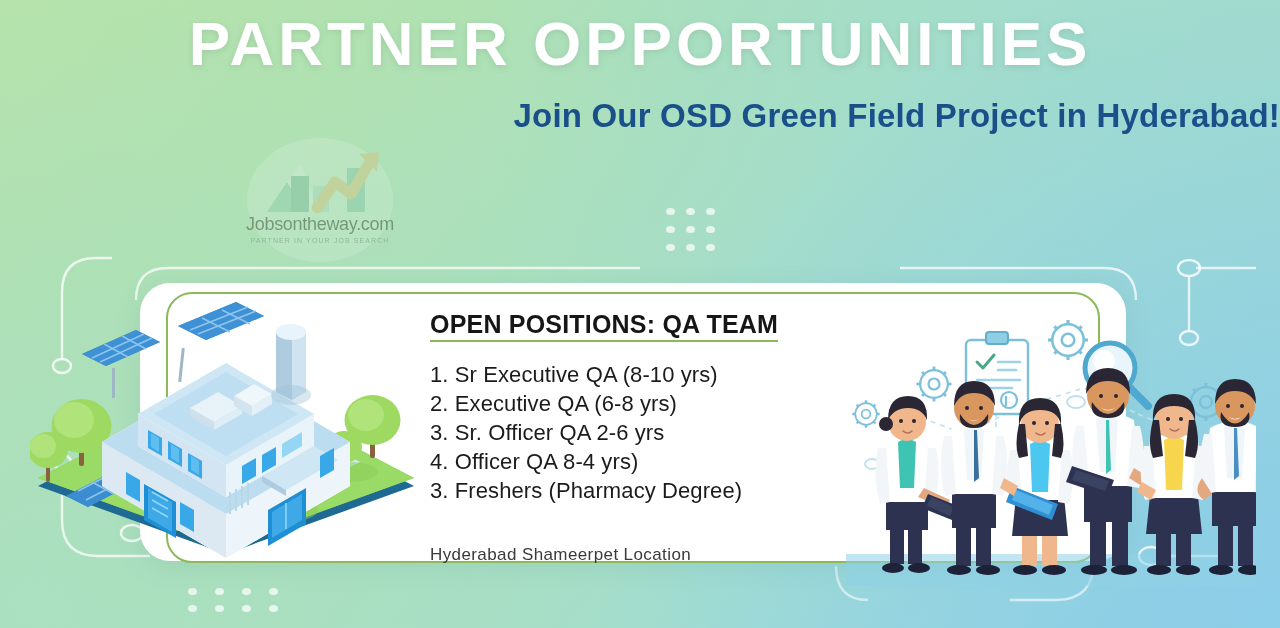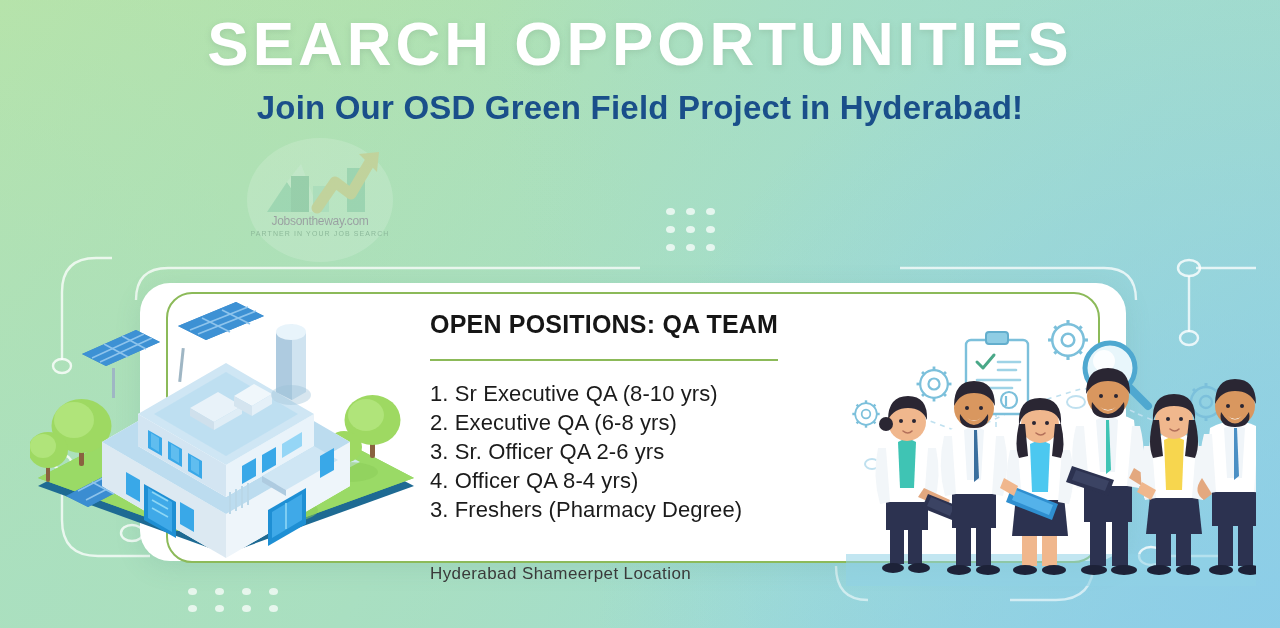--- a/index.html
+++ b/index.html
@@ -27,39 +27,40 @@
   #dots-bottom { left:188px; top:588px; grid-template-columns:repeat(4,9px); gap:10px 18px; }
 
   
   .header { position:absolute; left:0; right:0; top:12px; text-align:center; z-index:6; }
   .title {
     font-size:62px; font-weight:700; color:#ffffff;
     letter-spacing:4px; line-height:1.02;
     text-shadow:0 2px 6px rgba(120,160,130,0.30);
   }
   .subtitle {
-    margin-top:14px;
+    margin-top:22px;
     font-size:33px; font-weight:700; color:#1a4f8a;
     letter-spacing:0.2px;
+    text-align:right;
   }
 
   
   .watermark {
     position:absolute; left:231px; top:142px;
     width:178px; height:120px; z-index:5;
     opacity:0.33; text-align:center;
   }
   .wm-circle {
     position:absolute; left:16px; top:-4px;
     width:146px; height:124px; border-radius:50%;
     background:rgba(255,255,255,0.45);
   }
   .wm-art { position:relative; height:74px; }
   .wm-name {
-    position:relative; font-size:12px; color:#701a75;
+    position:relative; font-size:18px; color:#000000;
     letter-spacing:-0.3px; margin-top:-2px;
   }
   .wm-tag {
     position:relative; font-size:7px; color:#4a6a5e;
     letter-spacing:1.1px; margin-top:2px;
   }
 
   
   .card {
     position:absolute; left:140px; top:283px;
@@ -74,21 +75,21 @@
     border:2px solid #8cba59; border-radius:26px;
   }
 
   
   .content {
     position:absolute; left:430px; top:310px;
     width:430px; z-index:7;
   }
   .open-heading {
     font-size:25px; font-weight:700; color:#161616;
-    letter-spacing:0.2px; padding-bottom:20px;
+    letter-spacing:0.2px; padding-bottom:1px;
     border-bottom:2.5px solid #8cba59;
     display:inline-block;
   }
   .positions { list-style:none; margin-top:18px; }
   .positions li {
     font-size:22px; font-weight:400; color:#1b1b1b;
     line-height:1.32; letter-spacing:0.1px;
     white-space:nowrap;
   }
   .location {
@@ -142,21 +143,21 @@
     <span></span>
     <span></span>
     <span></span>
   <span></span>
     <span></span>
     <span></span>
     <span></span>
 </div>
 
 <div class="header">
-  <div class="title">SEARCH OPPORTUNITIES</div>
+  <div class="title">PARTNER OPPORTUNITIES</div>
   <div class="subtitle">Join Our OSD Green Field Project in Hyderabad!</div>
 </div>
 
 <div class="watermark">
   <div class="wm-circle"></div>
   <div class="wm-art">
     <svg width="178" height="74" viewBox="0 0 178 74" fill="none">
       <path d="M36 70 L56 40 L76 70 Z" fill="#7fc3ab"></path>
       <path d="M56 40 L70 22 L88 70 L76 70 Z" fill="#e9f4ef"></path>
       <rect x="60" y="34" width="18" height="36" fill="#6aab94"></rect>

